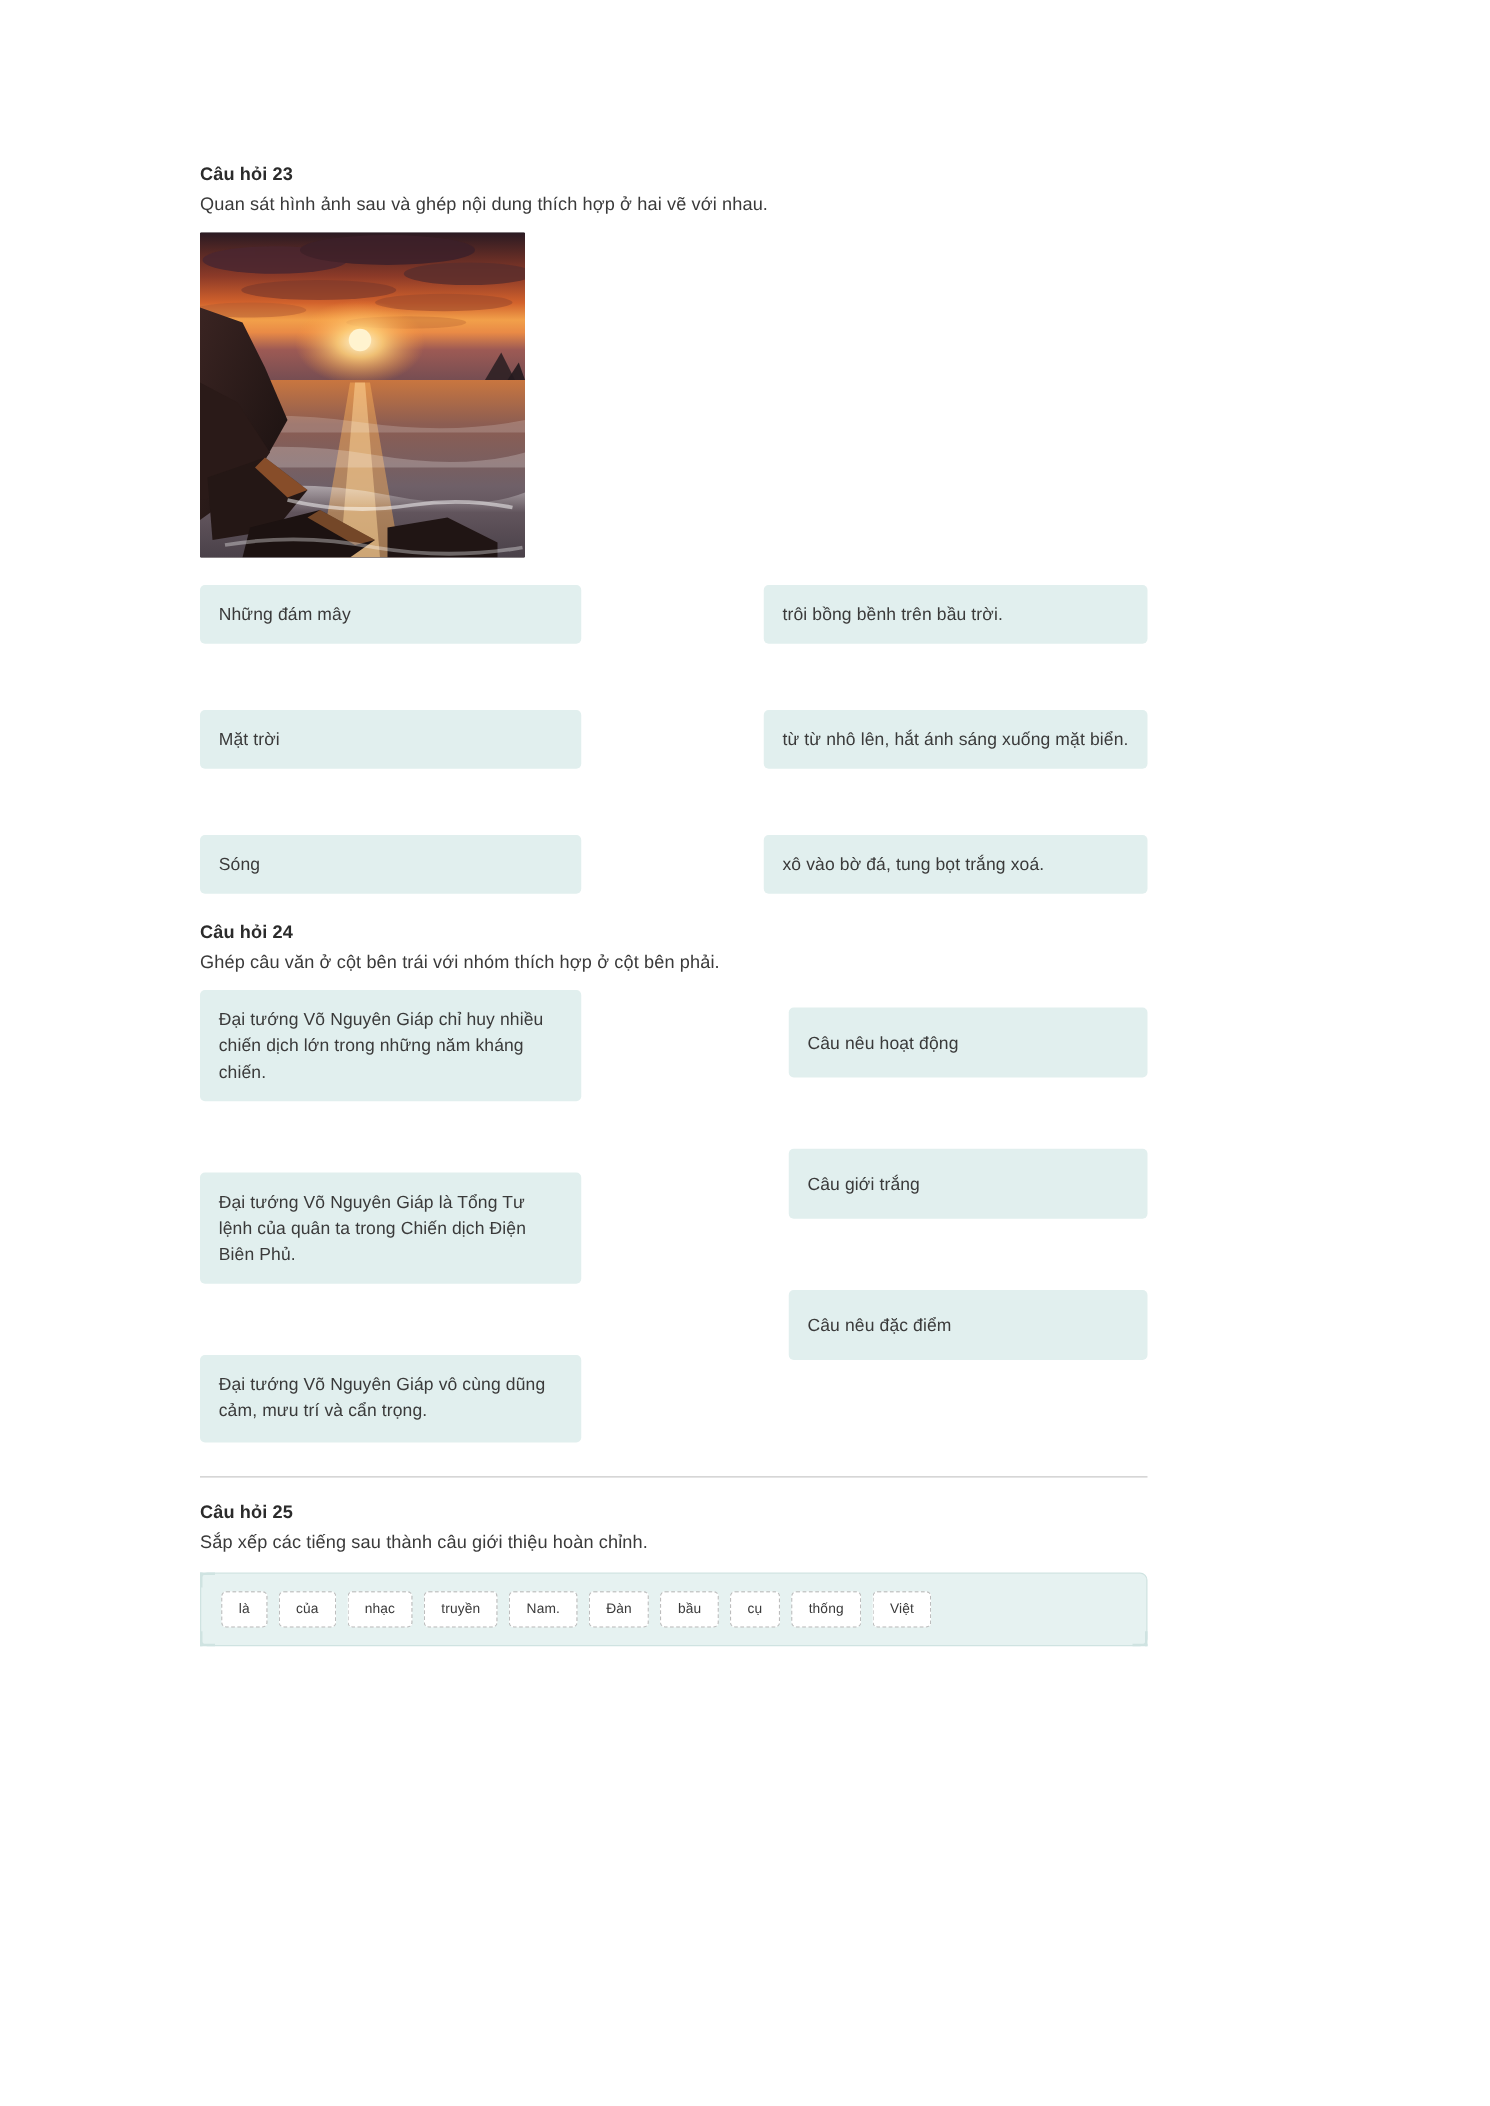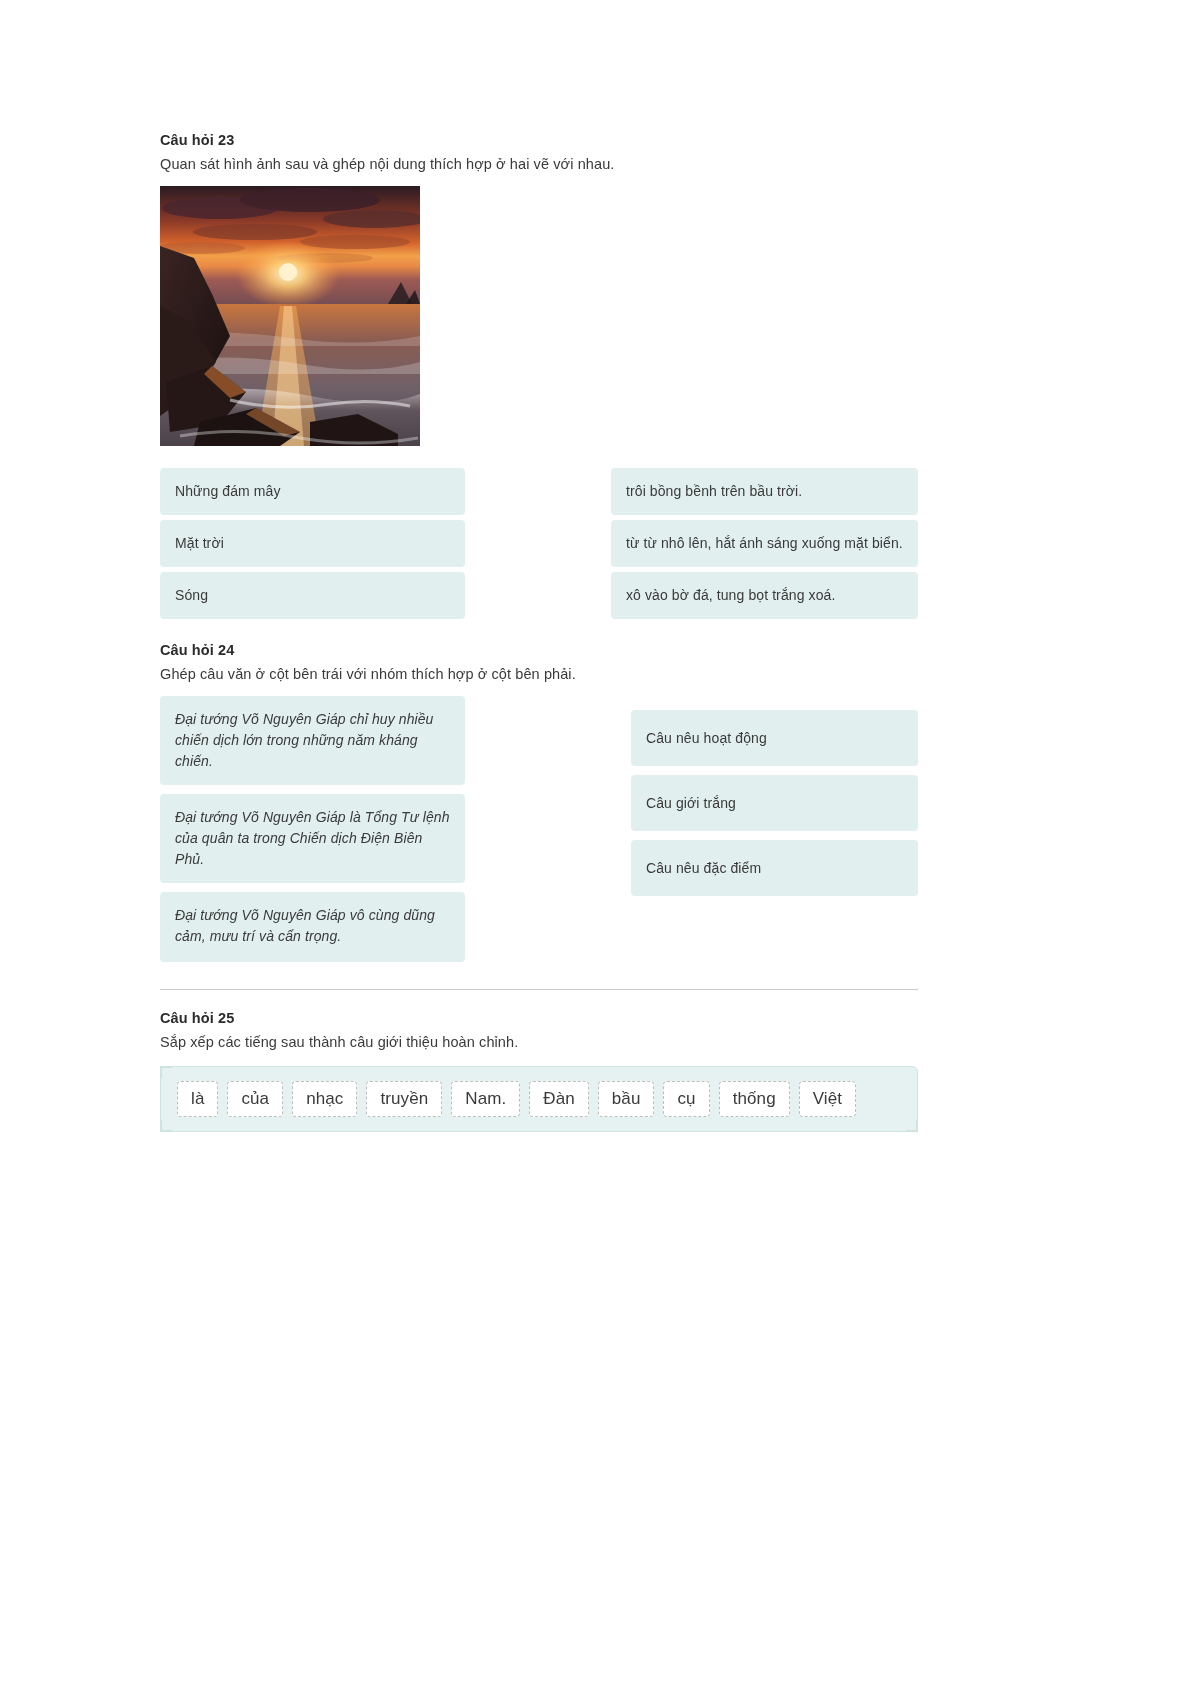--- a/index.html
+++ b/index.html
@@ -52,40 +52,41 @@
   
   .match-block {
     display: flex;
     justify-content: space-between;
     align-items: flex-start;
     width: 100%;
   }
   .col {
     display: flex;
     flex-direction: column;
+    gap: 48px;
   }
   .col-left  { width: 305px; }
   .col-right { width: 307px; }
 
   .card {
     background: #e1efee;
     border-radius: 4px;
     padding: 13px 15px;
     font-size: 14px;
     line-height: 1.5;
     color: #3a3a3a;
     box-sizing: border-box;
     letter-spacing: .1px;
   }
   .q23 .col-left .card  { margin-bottom: 5px; min-height: 44px; display:flex; align-items:center; }
   .q23 .col-right .card { margin-bottom: 5px; min-height: 44px; display:flex; align-items:center; }
   .q23 .col-right { padding-top: 0px; }
 
   .q24 .card { margin-bottom: 9px; }
-  .q24 .col-left .card  { min-height: 70px; font-style: italic; }
+  .q24 .col-left .card  { min-height: 70px; }
   .q24 .col-right .card { min-height: 56px; display:flex; align-items:center;margin-left:20px; }
   .q24 .col-right { padding-top: 14px; }
 
   .sec-q23 { margin-bottom: 18px; }
   .sec-q24 { margin-bottom: 10px; }
 
   hr.sep {
     border: none;
     border-top: 1px solid #c9c9c9;
     margin: 18px 0 20px 0;
@@ -101,21 +102,21 @@
     display: flex;
     flex-wrap: wrap;
     gap: 9px;
     position: relative;
   }
   .chip {
     background: #ffffff;
     border: 1px dashed #bdbdbd;
     border-radius: 4px;
     padding: 7px 13px;
-    font-size: 17px;
+    font-size: 11px;
     color: #3a3a3a;
     line-height: 1.2;
     letter-spacing: .1px;
     cursor: pointer;
   }
   .wb-corner {
     position: absolute;
     width: 10px; height: 10px;
     border-color: #c9d9d8;
   }

